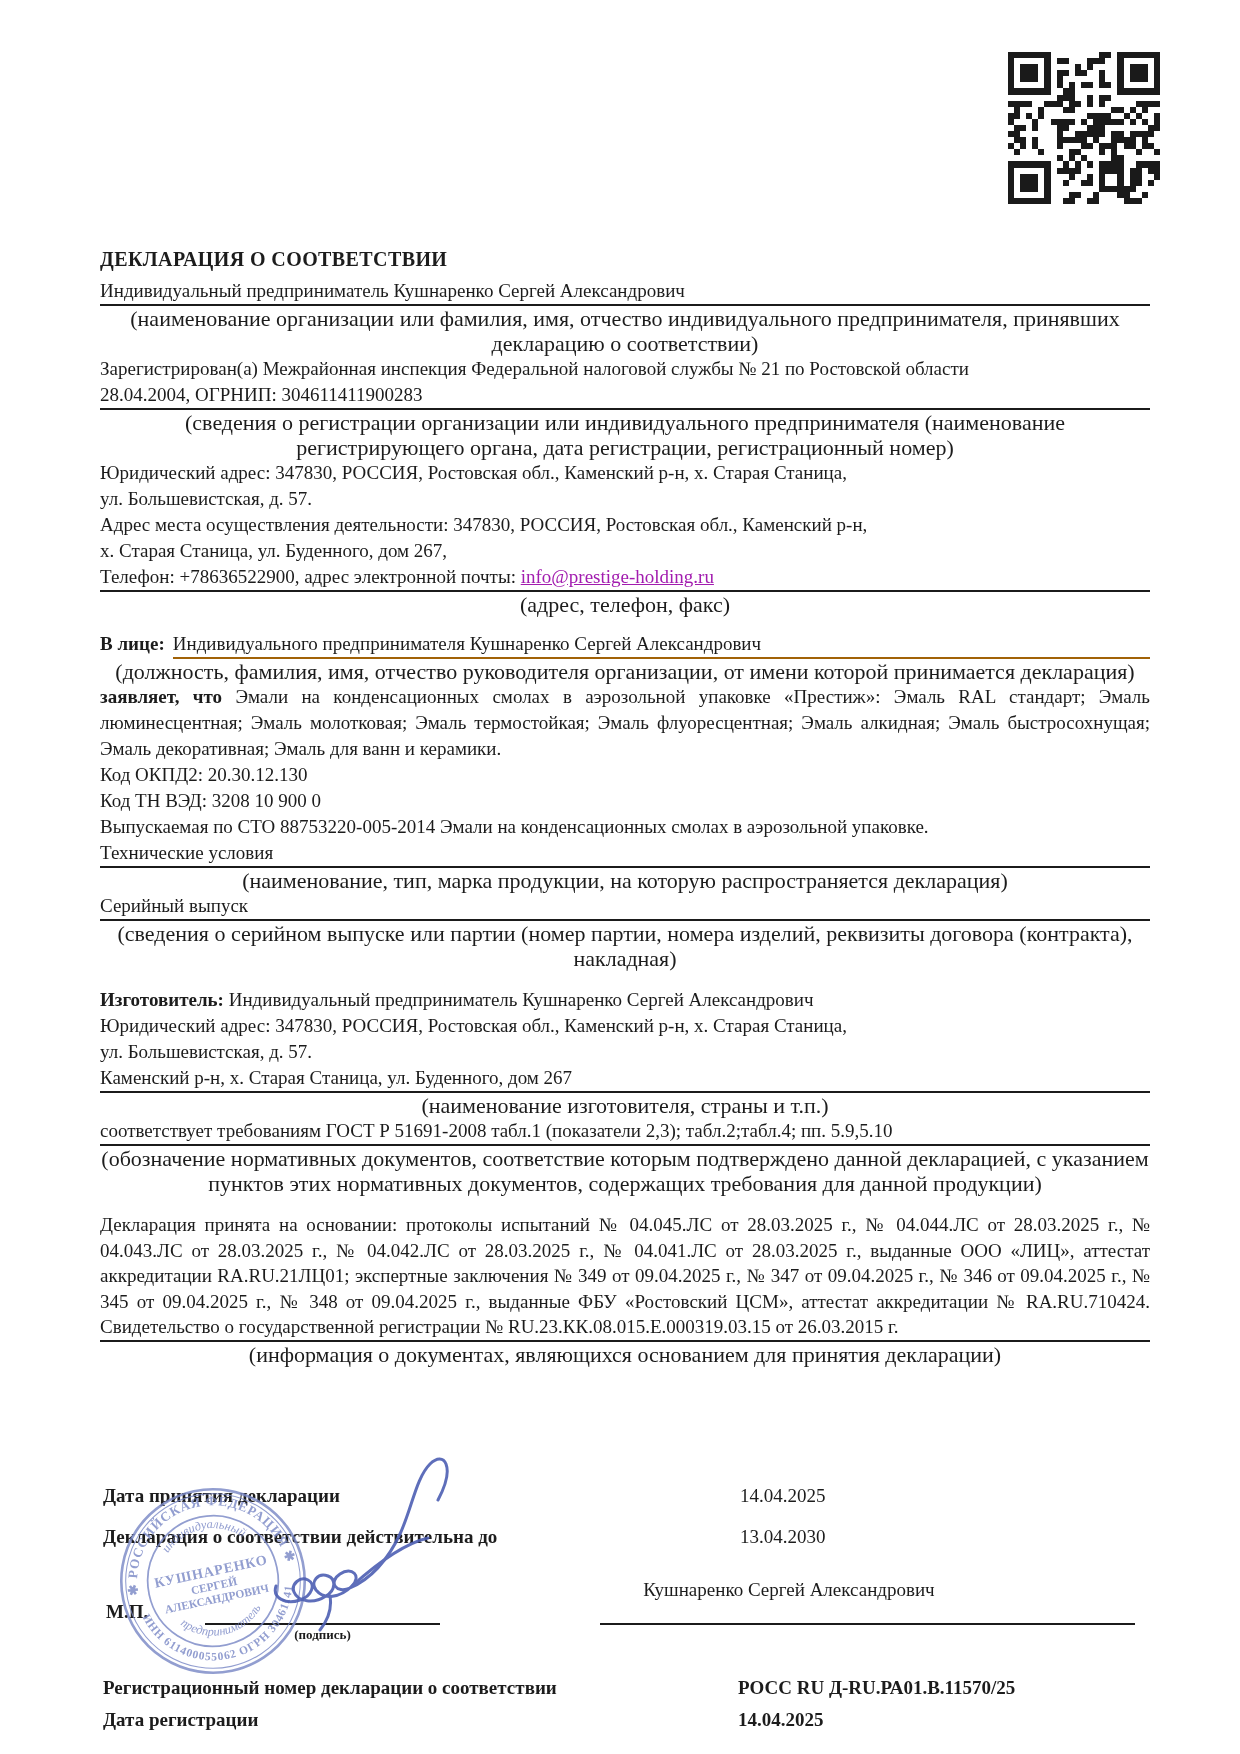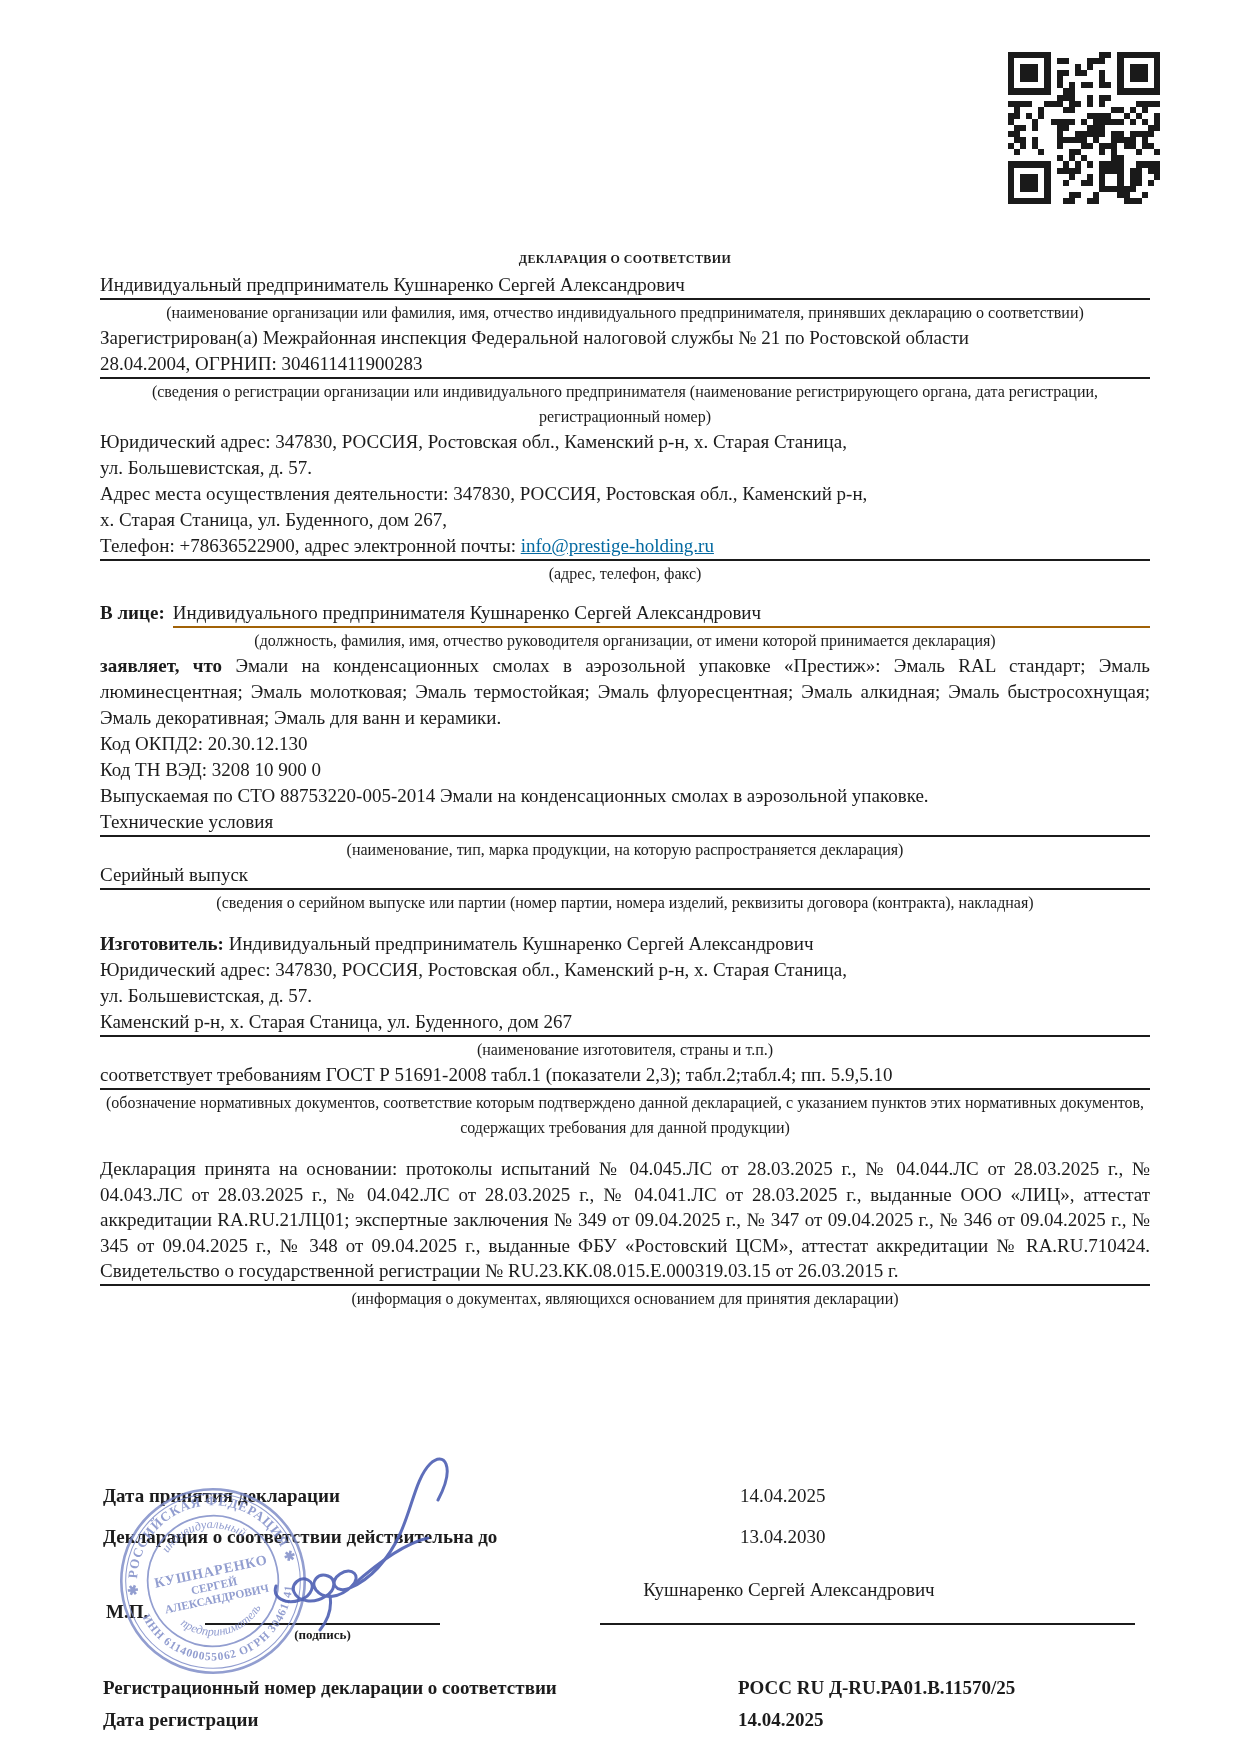--- a/index.html
+++ b/index.html
@@ -3,30 +3,30 @@
 <meta charset="utf-8">
 <style>
   html,body{margin:0;padding:0;background:#e8e8e8;}
   .page{
     position:relative; width:1240px; height:1754px; margin:0 auto;
     background:#ffffff; color:#1c1c1c;
     font-family:"Liberation Serif","DejaVu Serif",serif;
     overflow:hidden;
   }
   .doc{position:absolute; left:100px; top:246px; width:1050px; font-size:19px; line-height:26px;}
-  .title{text-align:center; font-weight:bold; font-size:12px; line-height:26px; letter-spacing:.4px;}
+  .title{font-weight:bold; font-size:20px; line-height:26px; margin-bottom:6px; letter-spacing:.4px;}
   .rule{border-bottom:2px solid #1b1b1b;}
-  .cap{text-align:center; font-size:16px; line-height:25px;}
+  .cap{text-align:center; font-size:22px; line-height:25px;}
   .b{font-weight:bold;}
   .just{text-align:justify;}
   .row-ul{display:flex;}
   .row-ul .lbl{font-weight:bold; white-space:nowrap; padding-right:8px;}
   .row-ul .val{flex:1; border-bottom:2px solid #a16207;}
   .mt14{margin-top:14px;} .mt16{margin-top:16px;}
-  .email{text-decoration:underline; color:#0369a1;margin-top:40px;}
+  .email{text-decoration:underline; color:#a21caf;margin-top:40px;}
   .bigpara{line-height:25.5px;}
   
   .abs{position:absolute;margin-top:17px;}
   .fieldlabel{font-weight:bold; font-size:19px; line-height:26px;}
   .fieldvalue{font-size:19px; line-height:26px;}
   .sigline{border-top:2px solid #1b1b1b; height:0;}
   .caption-under{font-weight:bold; font-size:13px; text-align:center;}
   .qr{position:absolute; left:1008px; top:52px; width:152px; height:152px;}
   .stamp{position:absolute; left:116px; top:1484px; width:194px; height:194px; opacity:.82; transform:rotate(-12deg);}
   .signature{position:absolute; left:232px; top:1448px; width:235px; height:190px; opacity:.9;}

